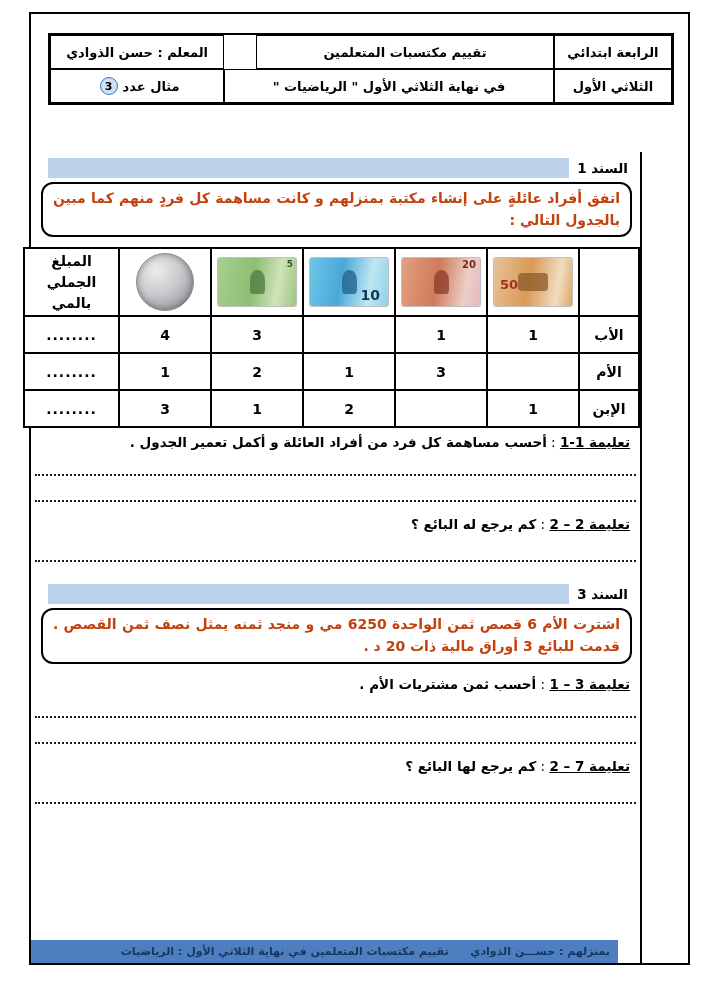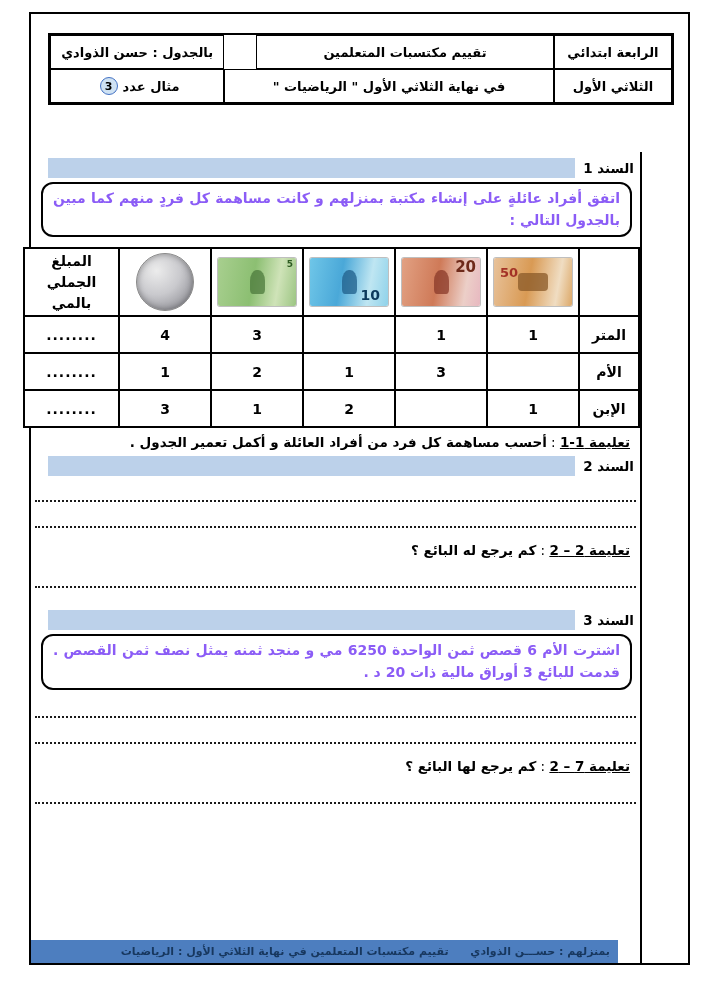--- a/index.html
+++ b/index.html
@@ -18,25 +18,25 @@
                   border-radius:50%; background:#cfe2f3; border:1.5px solid #4472c4; font-size:11px; margin:0 5px; }
 
   
   .content { direction:rtl; margin:47px 14px 0 0; margin-right:14px; width:611px; height:813px;
              border-left:2px solid #000;  
              display:flex; flex-direction:column; position:relative; }
   
   .content { border-left:none; border-right:2px solid #000; margin-right:14px; }
 
   .sec-bar-row { display:flex; flex-direction:row; align-items:center; margin-top:6px; }
-  .sec-label { font-weight:bold; font-size:13.5px; padding:0 6px 0 8px; white-space:nowrap; }
+  .sec-label { font-weight:bold; font-size:13.5px; padding:0 12px 0 8px; white-space:nowrap; }
   .sec-bar { flex:1 1 auto; height:20px; background:#bcd1ea; margin-left:17px; }
 
   .stmt-box { border:2px solid #000; border-radius:12px; margin:4px 8px 2px 10px; padding:4px 10px;
-              font-size:14px; font-weight:bold; line-height:1.55; text-align:justify; color:#8b5cf6; }
+              font-size:14px; font-weight:bold; line-height:1.55; text-align:justify; color:#c2410c; }
 
   
   table.money { border-collapse:collapse; table-layout:fixed; width:100%; margin-top:8px; direction:rtl; }
   table.money th, table.money td { border:2.5px solid #000; text-align:center; vertical-align:middle;
                                    font-size:14px; font-weight:bold; color:#000; background:#fff; }
   table.money td { height:37px; }
   table.money .col-rowlabel { width:60px; }
   table.money .col-money   { width:92px; }
   table.money .col-total   { width:95px; }
   table.money th { height:60px; }
@@ -44,33 +44,33 @@
   td.shaded { background:#d9d9d9; }
   .dots-cell { letter-spacing:1px; }
 
   
   .coin { width:58px; height:58px; border-radius:50%;
           background:radial-gradient(circle at 35% 30%, #ececec 0%, #c9c9cd 45%, #98989e 80%, #7f7f85 100%);
           border:1px solid #8a8a8a; margin:4px auto; box-shadow:inset 0 0 6px rgba(0,0,0,.35); }
   .note { position:relative; width:78px; height:48px; margin:4px auto; border-radius:2px;
           display:flex; align-items:center; justify-content:center; box-shadow:0 0 0 1px rgba(0,0,0,.25); }
   .note .portrait { width:15px; height:24px; border-radius:45% 45% 20% 20%; opacity:.75; }
-  .note .denom { position:absolute; font-weight:bold; font-size:15px; line-height:1; }
+  .note .denom { position:absolute; font-weight:bold; font-size:10px; line-height:1; }
   .note5  { background:linear-gradient(100deg,#a8cf8f 0%, #8cbf72 45%, #cfe3b8 75%, #9cc583 100%); }
   .note5 .portrait { background:#4c7a3c; }
   .note5 .denom { top:2px; right:3px; color:#2f5c23; font-size:9px; }
   .note10 { background:linear-gradient(100deg,#6fc6e8 0%, #4aa8d8 40%, #bfe6f2 75%, #8fd2ea 100%); }
   .note10 .portrait { background:#1f5e8a; }
   .note10 .denom { bottom:4px; right:8px; color:#0d3a5c; font-size:14px; }
   .note20 { background:linear-gradient(100deg,#e2a183 0%, #cf7a58 45%, #eccfc8 80%, #e7b8c0 100%); }
   .note20 .portrait { background:#8a3a2a; }
   .note20 .denom { top:2px; right:4px; color:#6e2a1a; }
   .note50 { background:linear-gradient(100deg,#e8c29a 0%, #d99a54 45%, #f0ddc2 80%, #dca868 100%); }
   .note50 .portrait { width:30px; height:18px; border-radius:4px; background:#8a5a28; }
-  .note50 .denom { top:8px; left:6px; color:#a33226; font-size:13px; }
+  .note50 .denom { top:20px; left:6px; color:#a33226; font-size:13px; }
 
   
   .instr { margin:6px 10px 0 8px; font-size:13.5px; color:#000; }
   .instr .ilabel { font-weight:bold; text-decoration:underline; }
   .instr .itext { font-weight:bold;margin-left:43px; }
   .dots { border-bottom:2px dotted #1a1a1a; height:12px; margin:14px 4px 0 4px; }
   .gap-sm { margin-top:10px; }
 
   
   .footer-bar { margin-top:auto; margin-bottom:2px; margin-right:22px; height:23px; background:#4d7ebf;
@@ -79,21 +79,21 @@
 </style>
 </head>
 <body>
 
 <div class="canvas">
   <div class="frame">
 
     <div class="header-tbl">
       <div class="cell">الرابعة ابتدائي</div>
       <div class="cell hdr-title1">تقييم مكتسبات المتعلمين</div>
-      <div class="cell">بالجدول : حسن الذوادي</div>
+      <div class="cell">المعلم : حسن الذوادي</div>
       <div class="cell">الثلاثي الأول</div>
       <div class="cell hdr-title2">في نهاية الثلاثي الأول " الرياضيات "</div>
       <div class="cell">
         <span>مثال عدد</span>
         <span class="badge-circle">3</span>
       </div>
     </div>
 
     <div class="content">
 
@@ -142,21 +142,21 @@
               <span class="denom">5</span>
               <span class="portrait"></span>
             </div>
           </th>
           <th>
             <div class="coin"></div>
           </th>
           <th class="total-hdr">المبلغ الجملي بالمي</th>
         </tr>
         <tr>
-          <td>المتر</td>
+          <td>الأب</td>
           <td>1</td>
           <td>1</td>
           <td class="shaded"></td>
           <td>3</td>
           <td>4</td>
           <td class="dots-cell">........</td>
         </tr>
         <tr>
           <td>الأم</td>
           <td class="shaded"></td>
@@ -175,43 +175,42 @@
           <td>3</td>
           <td class="dots-cell">........</td>
         </tr>
       </tbody>
         </table>
 
       <div class="instr">
         <span class="ilabel">تعليمة 1-1</span><span> : </span><span class="itext">أحسب مساهمة كل فرد من أفراد العائلة و أكمل تعمير الجدول .</span>
       </div>
 
-      <div class="sec-bar-row">
-        <span class="sec-label">السند 2</span>
-        <span class="sec-bar"></span>
-      </div>
 
 
       <div class="dots"></div>
       <div class="dots"></div>
 
       <div class="instr" style="margin-top:14px;">
         <span class="ilabel">تعليمة 2 – 2</span><span> : </span><span class="itext">كم يرجع له البائع ؟</span>
       </div>
       <div class="dots" style="margin-top:18px;"></div>
 
       <div class="sec-bar-row" style="margin-top:22px;">
         <span class="sec-label">السند 3</span>
         <span class="sec-bar"></span>
       </div>
 
       <div class="stmt-box">
         <span>اشترت الأم 6 قصص ثمن الواحدة 6250 مي و منجد ثمنه يمثل نصف ثمن القصص . قدمت  للبائع  3 أوراق مالية ذات 20 د .</span>
       </div>
 
+      <div class="instr gap-sm">
+        <span class="ilabel">تعليمة 3 – 1</span><span> : </span><span class="itext">أحسب ثمن مشتريات الأم .</span>
+      </div>
       <div class="dots"></div>
       <div class="dots"></div>
 
       <div class="instr" style="margin-top:14px;">
         <span class="ilabel">تعليمة 7 – 2</span><span> : </span><span class="itext">كم يرجع لها البائع ؟</span>
       </div>
       <div class="dots" style="margin-top:18px;"></div>
 
       <div class="footer-bar">
         <span>بمنزلهم : حســـن الذوادي</span>

